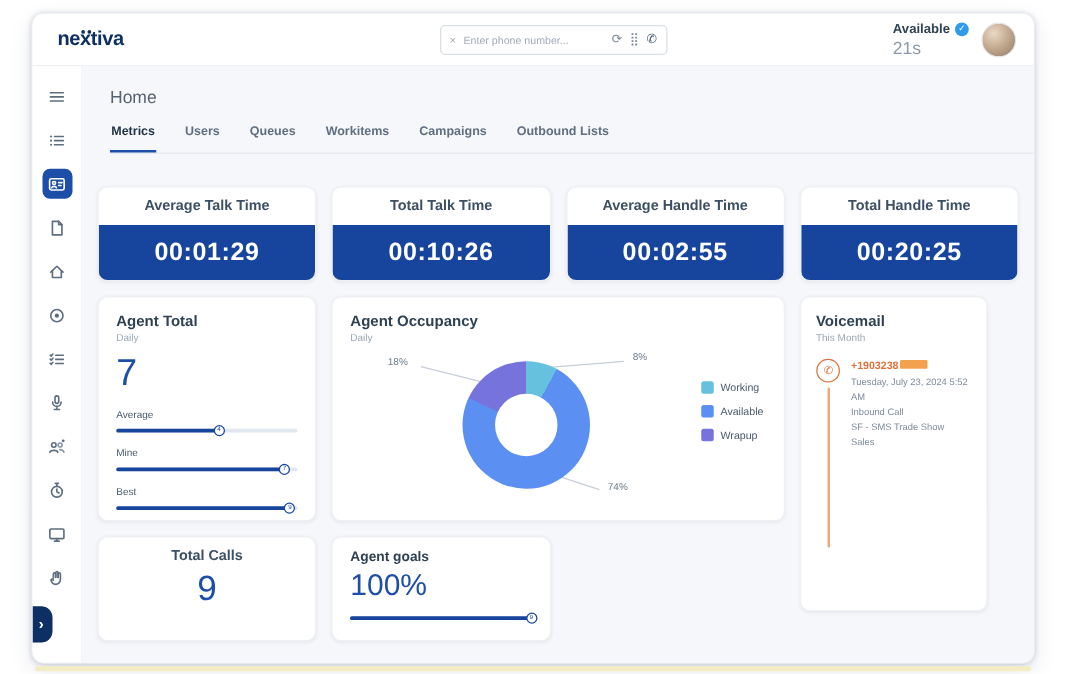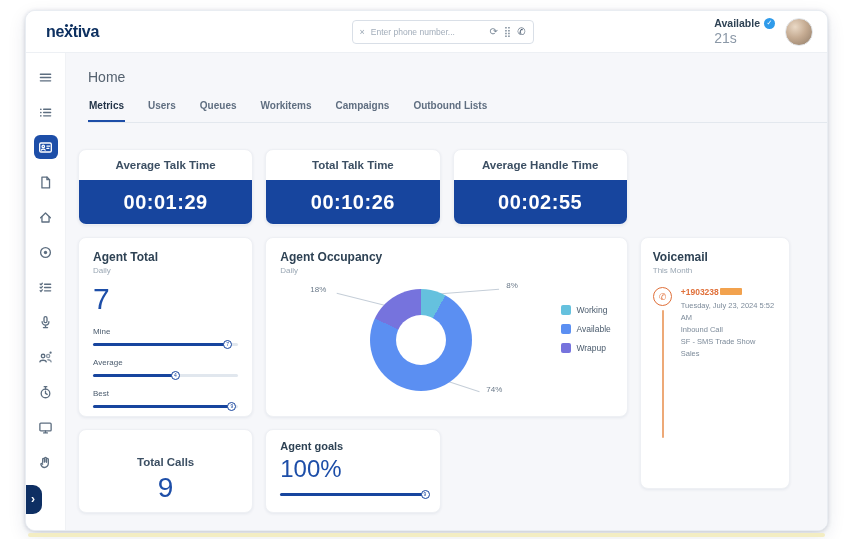--- a/index.html
+++ b/index.html
@@ -117,21 +117,21 @@
   .vm-icon { width:19px; height:19px; border-radius:50%; border:1.5px solid #e0703a; color:#e0703a;
     font-size:9px; display:flex; align-items:center; justify-content:center; }
   .vm-line { width:2px; height:128px; background:#eda977; margin-top:4px; border-radius:1px; }
   .vm-number { font-size:8.5px; font-weight:bold; color:#e0703a; white-space:nowrap; }
   .redact { display:inline-block; width:22px; height:7px; background:#f2a24e; border-radius:1px;
     vertical-align:baseline; margin-left:1px; }
   .vm-meta { font-size:7.5px; color:#7d8b9a; line-height:1.6; margin-top:3px; }
 
   
   .total-calls { grid-column:1; grid-row:3; display:flex; flex-direction:column; align-items:center; padding-top:9px; }
-  .total-calls .tc-title { font-size:11.5px; font-weight:bold; color:#3c4f63;margin-top:17px; }
+  .total-calls .tc-title { font-size:11.5px; font-weight:bold; color:#3c4f63; }
   .total-calls .big-num { font-size:28px; margin-top:4px; }
 
   
   .call-goals { grid-column:2; grid-row:3; padding:10px 14px; }
   .cg-title { font-size:11px; font-weight:bold; color:#2e4254; }
   .cg-value { font-size:24px; color:#1d4ea8; font-weight:500; margin-top:3px; }
   .goal-track { position:relative; height:10px; margin-top:6px; }
 </style>
 </head>
 <body>
@@ -267,43 +267,47 @@
           <div class="metric-bar">00:01:29</div>
         </section>
         <section class="card metric">
           <div class="metric-title">Total Talk Time</div>
           <div class="metric-bar">00:10:26</div>
         </section>
         <section class="card metric">
           <div class="metric-title">Average Handle Time</div>
           <div class="metric-bar">00:02:55</div>
         </section>
+        <section class="card metric">
+          <div class="metric-title">Total Handle Time</div>
+          <div class="metric-bar">00:20:25</div>
+        </section>
 
         <section class="card agent-total">
           <div class="card-title">Agent Total</div>
           <div class="card-sub">Daily</div>
           <div class="big-num">7</div>
 
+          <div class="slider">
+            <div class="slider-label">Average</div>
+            <div class="slider-track">
+              <div class="rail"></div>
+              <div class="fill" style="width: 57%;"></div>
+              <div class="handle" style="left: 57%;">
+                  <span>4</span>
+                </div>
+            </div>
+          </div>
           <div class="slider">
             <div class="slider-label">Mine</div>
             <div class="slider-track">
               <div class="rail"></div>
               <div class="fill" style="width: 93%;"></div>
               <div class="handle" style="left: 93%;">
                   <span>7</span>
-                </div>
-            </div>
-          </div>
-          <div class="slider">
-            <div class="slider-label">Average</div>
-            <div class="slider-track">
-              <div class="rail"></div>
-              <div class="fill" style="width: 57%;"></div>
-              <div class="handle" style="left: 57%;">
-                  <span>4</span>
                 </div>
             </div>
           </div>
           <div class="slider">
             <div class="slider-label">Best</div>
             <div class="slider-track">
               <div class="rail"></div>
               <div class="fill" style="width: 96%;"></div>
               <div class="handle" style="left: 96%;">
                   <span>9</span>

